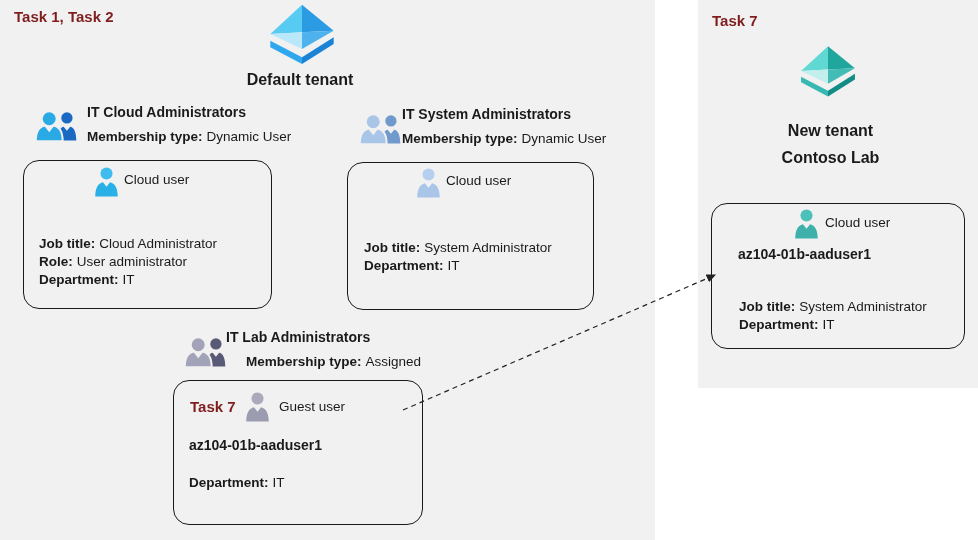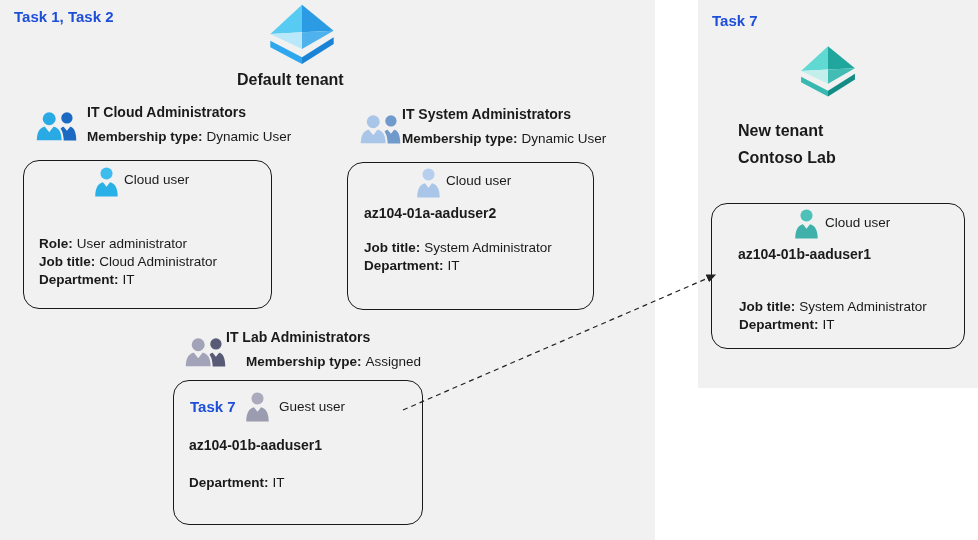--- a/index.html
+++ b/index.html
@@ -4,22 +4,22 @@
 <style>
   html,body{margin:0;padding:0;}
   body{
     position:relative;width:978px;height:540px;background:#ffffff;
     font-family:"Liberation Sans", sans-serif;color:#1a1a1a;overflow:hidden;
   }
   .abs{position:absolute;}
   .panel{position:absolute;background:#f1f1f1;}
   #panelL{left:0;top:0;width:655px;height:540px;}
   #panelR{left:698px;top:0;width:280px;height:388px;}
-  .task{color:#1d4ed8;font-weight:bold;font-size:15px;}
-  .tenant-title{font-weight:bold;font-size:16px;text-align:left;}
+  .task{color:#7f1d1d;font-weight:bold;font-size:15px;}
+  .tenant-title{font-weight:bold;font-size:16px;text-align:center;}
   .gtitle{font-weight:bold;font-size:14px;white-space:nowrap;}
   .gmem{font-size:13.5px;white-space:nowrap;}
   .gmem .lab{font-weight:bold;margin-right:4px;}
   .card{position:absolute;border:1.4px solid #1a1a1a;border-radius:16px;background:transparent;}
   .utype{font-size:13.5px;white-space:nowrap;}
   .uname{font-weight:bold;font-size:14px;white-space:nowrap;}
   .field{font-size:13.5px;line-height:18px;white-space:nowrap;}
   .field .lab{font-weight:bold;margin-right:4px;}
   svg{display:block;}
   .icon{position:absolute;}
@@ -53,22 +53,22 @@
   <span class="lab">Membership type:</span><span>Dynamic User</span>
 </div>
 
 <div class="card" style="left:23px;top:160px;width:247px;height:147px;">
   <svg class="icon" style="left:70px;top:5px;width:25px;height:32px;" viewBox="0 0 24 30">
     <circle cx="12" cy="6.8" r="5.8" fill="#3fbcee"></circle>
     <path d="M1.2,29 C1.2,19.6 4.8,15.8 8.6,15.2 L12,19.6 L15.4,15.2 C19.2,15.8 22.8,19.6 22.8,29 Z" fill="#29b0e6"></path>
   </svg>
   <div class="abs utype" style="left:100px;top:11px;">Cloud user</div>
   <div class="abs" style="left:15px;top:74px;">
+    <div class="field"><span class="lab">Job title:</span><span>Cloud Administrator</span></div>
     <div class="field"><span class="lab">Role:</span><span>User administrator</span></div>
-    <div class="field"><span class="lab">Job title:</span><span>Cloud Administrator</span></div>
     <div class="field"><span class="lab">Department:</span><span>IT</span></div>
   </div>
 </div>
 
 <svg class="icon" style="left:358px;top:111px;width:46px;height:34px;" viewBox="0 0 32 24">
   <circle cx="23" cy="7" r="4" fill="#7099cc"></circle>
   <path d="M16.5,23 C16.5,16.2 18.6,13.6 20.7,13.2 L23,16 L25.3,13.2 C27.6,13.6 29.6,16.2 29.6,23 Z" fill="#7099cc"></path>
   <circle cx="10.5" cy="7.6" r="5.3" fill="#a9c5e8" stroke="#f1f1f1" stroke-width="1.4"></circle>
   <path d="M1,23.4 C1,15.6 4.4,12.8 7.6,12.3 L10.5,16 L13.4,12.3 C16.6,12.8 20,15.6 20,23.4 Z" fill="#a9c5e8" stroke="#f1f1f1" stroke-width="1.4"></path>
 </svg>
@@ -76,21 +76,20 @@
 <div class="abs gmem" style="left:402px;top:131px;">
   <span class="lab">Membership type:</span><span>Dynamic User</span>
 </div>
 
 <div class="card" style="left:347px;top:162px;width:245px;height:146px;">
   <svg class="icon" style="left:68px;top:4px;width:25px;height:32px;" viewBox="0 0 24 30">
     <circle cx="12" cy="6.8" r="5.8" fill="#b6cfee"></circle>
     <path d="M1.2,29 C1.2,19.6 4.8,15.8 8.6,15.2 L12,19.6 L15.4,15.2 C19.2,15.8 22.8,19.6 22.8,29 Z" fill="#a9c5e8"></path>
   </svg>
   <div class="abs utype" style="left:98px;top:10px;">Cloud user</div>
-  <div class="abs uname" style="left:16px;top:42px;">az104-01a-aaduser2</div>
   <div class="abs" style="left:16px;top:76px;">
     <div class="field"><span class="lab">Job title:</span><span>System Administrator</span></div>
     <div class="field"><span class="lab">Department:</span><span>IT</span></div>
   </div>
 </div>
 
 <svg class="icon" style="left:183px;top:334px;width:46px;height:34px;" viewBox="0 0 32 24">
   <circle cx="23" cy="7" r="4" fill="#595b76"></circle>
   <path d="M16.5,23 C16.5,16.2 18.6,13.6 20.7,13.2 L23,16 L25.3,13.2 C27.6,13.6 29.6,16.2 29.6,23 Z" fill="#595b76"></path>
   <circle cx="10.5" cy="7.6" r="5.3" fill="#a2a3b8" stroke="#f1f1f1" stroke-width="1.4"></circle>

